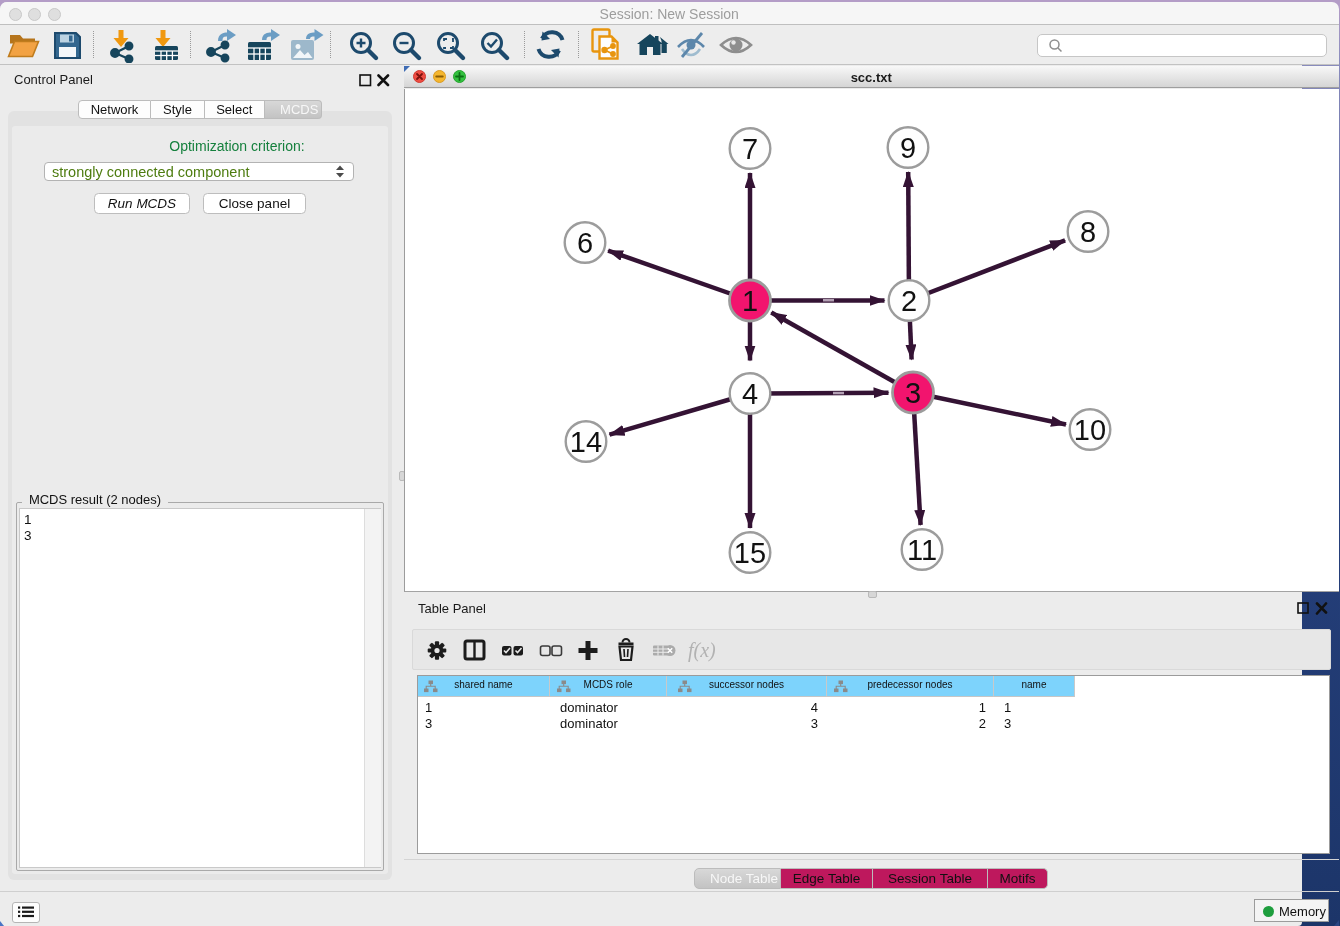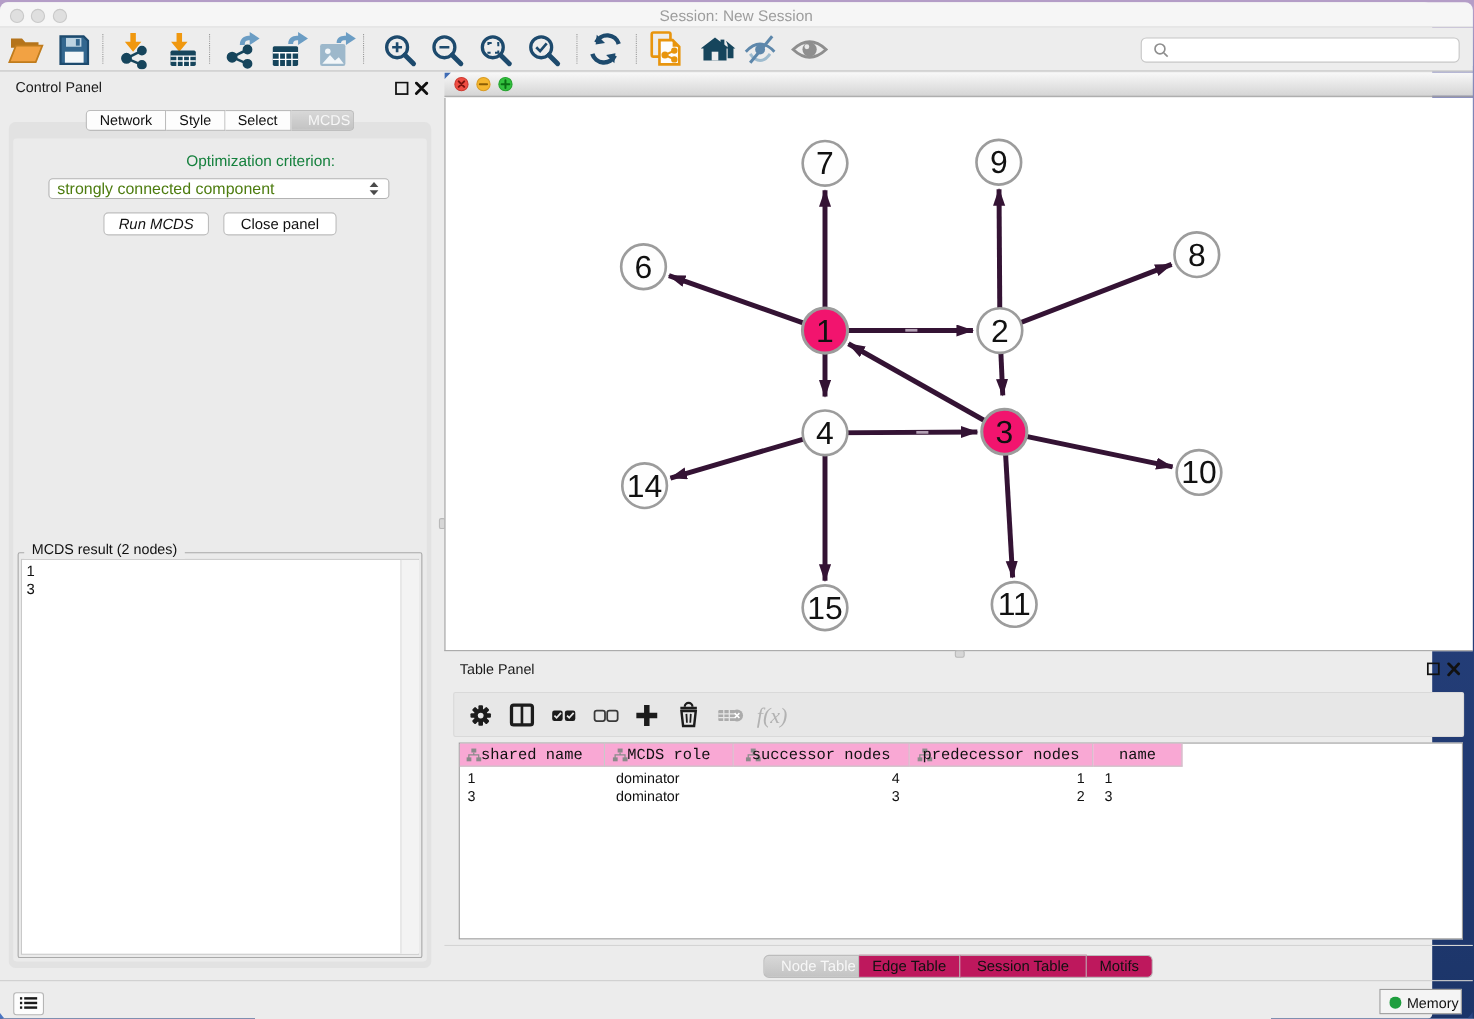--- a/index.html
+++ b/index.html
@@ -32,21 +32,21 @@
 #scctitle{left:0;top:0;width:100%;height:21.5px;background:linear-gradient(#f8f8f8,#d5d5d5);border-bottom:1px solid #9e9e9e;box-sizing:border-box;}
 #scclabel{left:0;top:4px;width:100%;text-align:center;font-size:13px;font-weight:bold;color:#1a1a1a;}
 #scccanvas{left:0;top:22.5px;width:934.5px;height:503px;background:#fff;border-left:1px solid #9c9c9c;border-bottom:1.5px solid #a3a3a3;box-sizing:border-box;}
 .light{width:13px;height:13px;border-radius:50%;top:3.5px;box-sizing:border-box;overflow:hidden;}
 .light svg{position:absolute;left:0;top:0;}
 #hhandle{left:464px;top:525px;width:7px;height:4.5px;background:#d7d7d7;border:1px solid #b9b9b9;border-radius:2px;}
 
 #tp-title{left:418px;top:599px;font-size:13px;color:#1a1a1a;}
 #tp-toolbar{left:412px;top:627px;width:919px;height:41px;background:#e7e7e7;border:1px solid #d9d9d9;box-sizing:border-box;border-radius:2px;}
 #tbl{left:417px;top:673px;width:913px;height:179px;background:#fff;border:1px solid #9b9b9b;box-sizing:border-box;}
-.th{top:0;height:20.5px;background:#f9a8d4;border-right:1px solid #c9c9c9;border-bottom:1px solid #c6c6c6;box-sizing:border-box;font-size:14px;color:#111;font-family:Liberation Mono, monospace;}
+.th{top:0;height:20.5px;background:#7dd3fc;border-right:1px solid #c9c9c9;border-bottom:1px solid #c6c6c6;box-sizing:border-box;font-size:10px;color:#111;}
 .thlab{width:100%;text-align:center;top:3px;}
 .td{font-size:13px;color:#111;}
 #tabs2line{left:404px;top:857px;width:934.5px;height:0;border-top:1px solid #d4d4d4;}
 .tab2{z-index:3;top:866px;height:21px;background:#be185d;border:1px solid #bcbcbc;box-sizing:border-box;text-align:center;font-size:13.5px;color:#111;line-height:19px;}
 
 #statussep{left:0;top:889px;width:1338.5px;height:0;border-top:1px solid #cfcfcf;}
 #listbtn{left:12px;top:899.5px;width:26px;height:19px;background:#fdfdfd;border:1px solid #b5b5b5;border-radius:3px;}
 #membtn{left:1254px;top:897px;width:75px;height:23px;background:#f4f4f4;border:1px solid #9c9c9c;box-sizing:border-box;}
 .tabsel{background:linear-gradient(#d8d8d8,#c3c3c3) !important;color:#f7f7f7 !important;padding-left:13px;}
 </style>
@@ -279,20 +279,21 @@
       <div class="abs light" style="left:28.5px;background:#f5b62e;border:1px solid #d99b23;">
         <svg width="11" height="11">
             <path d="M2.2 5.5 L8.8 5.5" stroke="#8a5d05" stroke-width="1.8" stroke-linecap="round"></path>
           </svg>
       </div>
       <div class="abs light" style="left:48.5px;background:#33c13f;border:1px solid #25a32f;">
         <svg width="11" height="11">
             <path d="M2 5.5 L9 5.5 M5.5 2 L5.5 9" stroke="#0b6f14" stroke-width="1.8" stroke-linecap="round"></path>
           </svg>
       </div>
+      <div id="scclabel" class="abs">scc.txt</div>
     </div>
     <div id="hhandle" class="abs"></div>
   </div>
 
   <div id="tp-title" class="abs">Table Panel</div>
   <svg class="abs" width="34" height="14" style="left:1297px;top:600px;">
     <rect x="1" y="1" width="10" height="10" fill="none" stroke="#111" stroke-width="1.6"></rect>
     <path d="M20 1.5 L29 10.5 M29 1.5 L20 11.5" stroke="#111" stroke-width="2.6" stroke-linecap="round"></path>
   </svg>
   <div id="tp-toolbar" class="abs">

